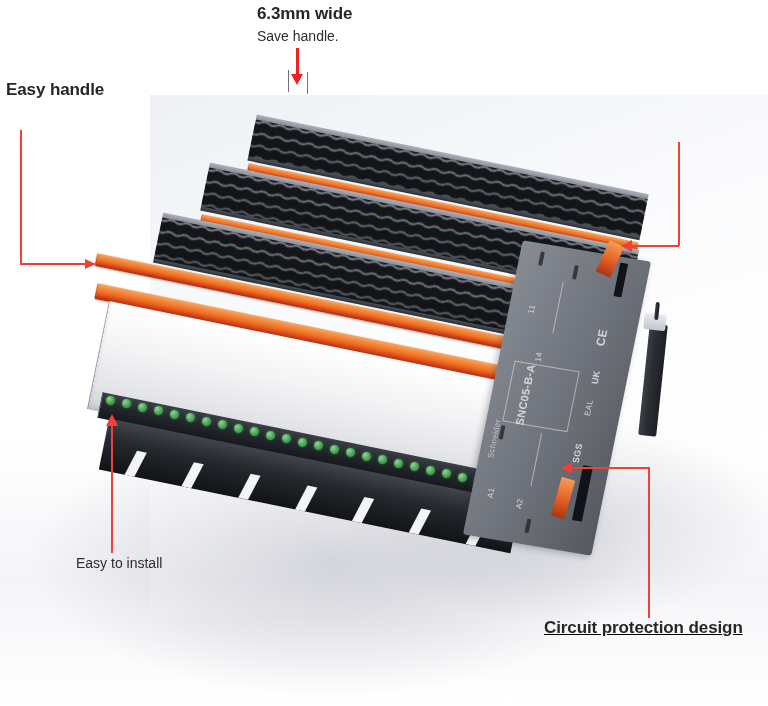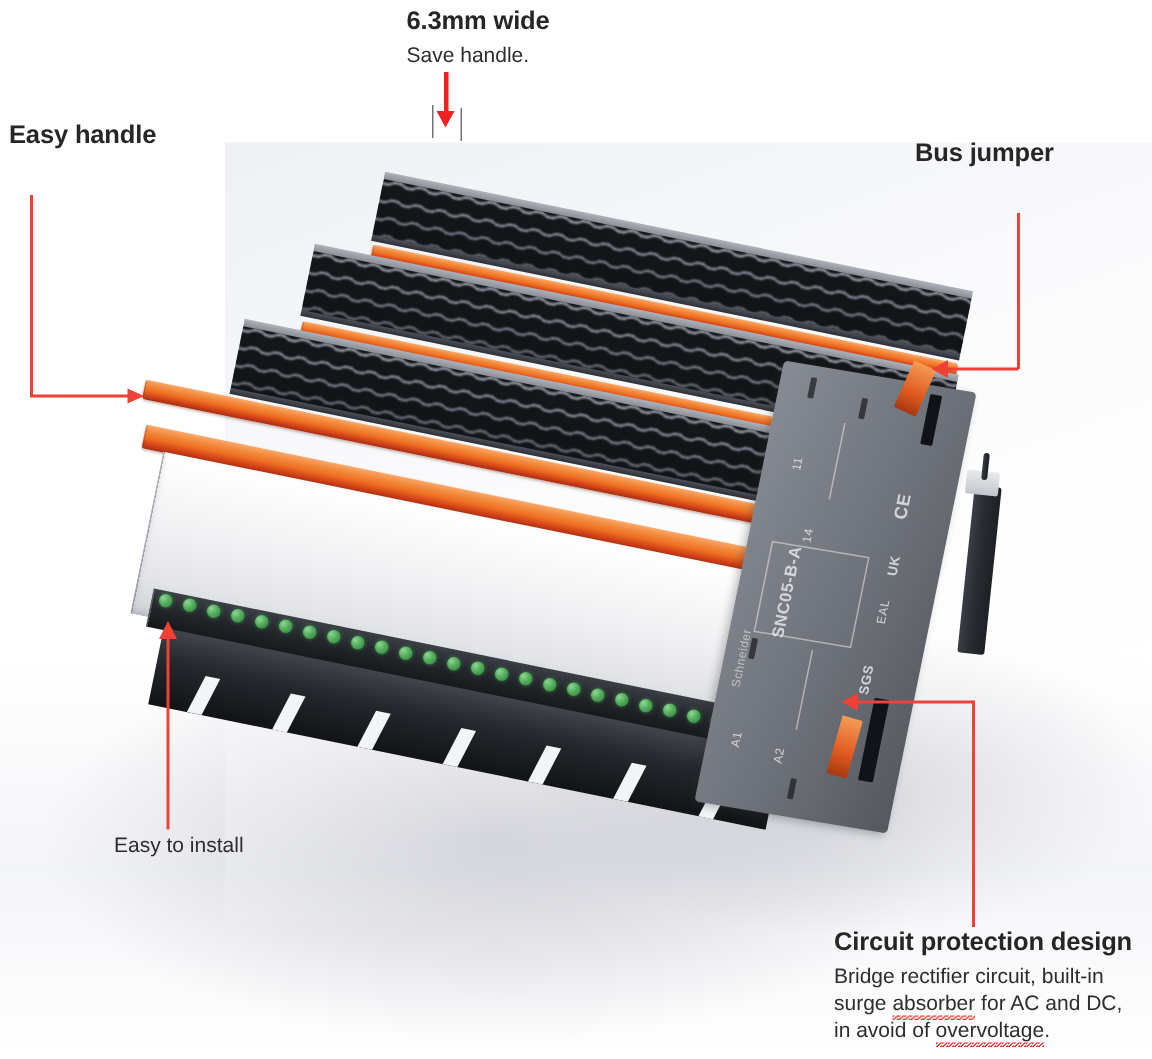--- a/index.html
+++ b/index.html
@@ -296,60 +296,48 @@
 
     <div class="jumper-tab" style="left:602px;top:242px;width:16px;height:34px;transform:rotate(24deg);"></div>
     <div class="jumper-tab" style="left:556px;top:478px;width:14px;height:40px;transform:rotate(16deg);"></div>
 
     <div class="dinrail" style="left:644px;top:324px;width:18px;height:112px;transform:rotate(6deg);"></div>
     <div class="railcap" style="left:644px;top:314px;width:22px;height:16px;transform:rotate(6deg);"></div>
     <div class="dinrail" style="left:655px;top:302px;width:4px;height:18px;transform:rotate(6deg);"></div>
 
   </div>
 
-  <div class="callout" style="left:271px;top:4px;">
+  <div class="callout" style="left:257px;top:4px;">
     <div class="title">6.3mm wide</div>
     <div class="desc nowrap">Save handle.</div>
   </div>
   <div class="dimarrow-shaft" style="left:296px;top:48px;height:28px;"></div>
   <div class="arrow down" style="left:291px;top:74px;"></div>
   <div class="dimtick" style="left:288px;top:70px;height:22px;"></div>
   <div class="dimtick" style="left:307px;top:72px;height:22px;"></div>
 
   <div class="callout" style="left:6px;top:80px;">
     <div class="title">Easy handle</div>
   </div>
   <div class="lead v" style="left:20px;top:130px;height:134px;"></div>
   <div class="lead h" style="left:20px;top:263px;width:66px;"></div>
   <div class="arrow right" style="left:85px;top:259px;"></div>
 
   <div class="callout" style="left:610px;top:92px;">
-    <div class="title">Bus jumper</div>
   </div>
   <div class="lead v" style="left:678px;top:142px;height:104px;"></div>
   <div class="lead h" style="left:632px;top:245px;width:47px;"></div>
   <div class="arrow left" style="left:621px;top:240px;"></div>
 
   <div class="callout" style="left:76px;top:552px;">
     <div class="desc nowrap">Easy to install</div>
   </div>
   <div class="lead v" style="left:111px;top:425px;height:128px;"></div>
   <div class="arrow up" style="left:106px;top:414px;"></div>
 
-  <div class="callout" style="left:556px;top:618px;">
+  <div class="callout" style="left:544px;top:618px;text-decoration:underline;">
     <div class="title">Circuit protection design</div>
-    <div class="desc">
-      <div>
-        <span>Bridge rectifier circuit, built-in</span>
-      </div>
-      <div>
-        <span>surge </span><span class="sp">absorber</span><span> for AC and DC,</span>
-      </div>
-      <div>
-        <span>in avoid of </span><span class="sp">overvoltage</span><span>.</span>
-      </div>
-    </div>
   </div>
   <div class="lead v" style="left:648px;top:467px;height:151px;"></div>
   <div class="lead h" style="left:572px;top:467px;width:77px;"></div>
   <div class="arrow left" style="left:561px;top:462px;"></div>
 
 </div>
 
 </body></html>

